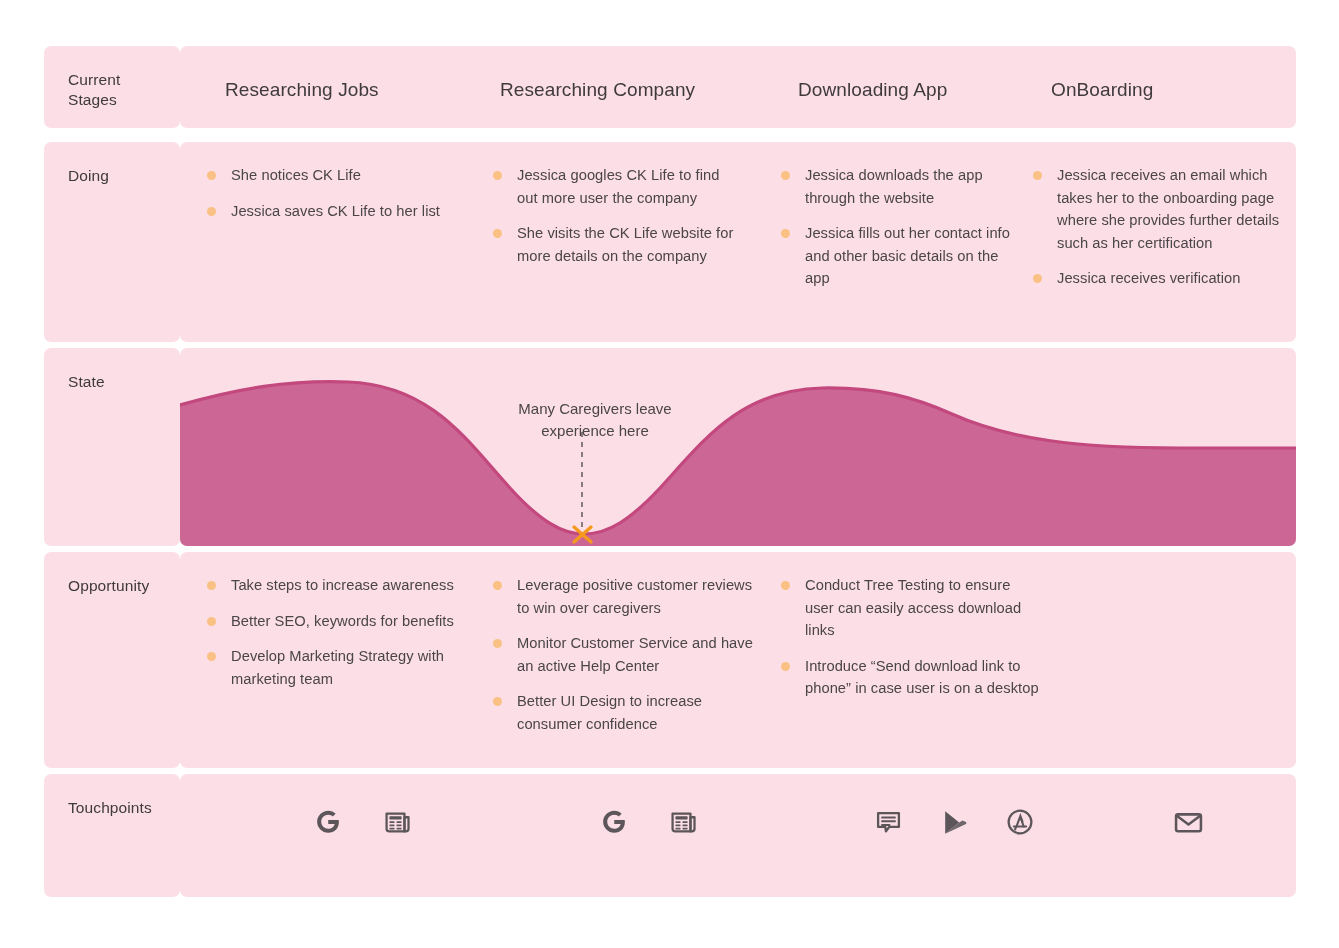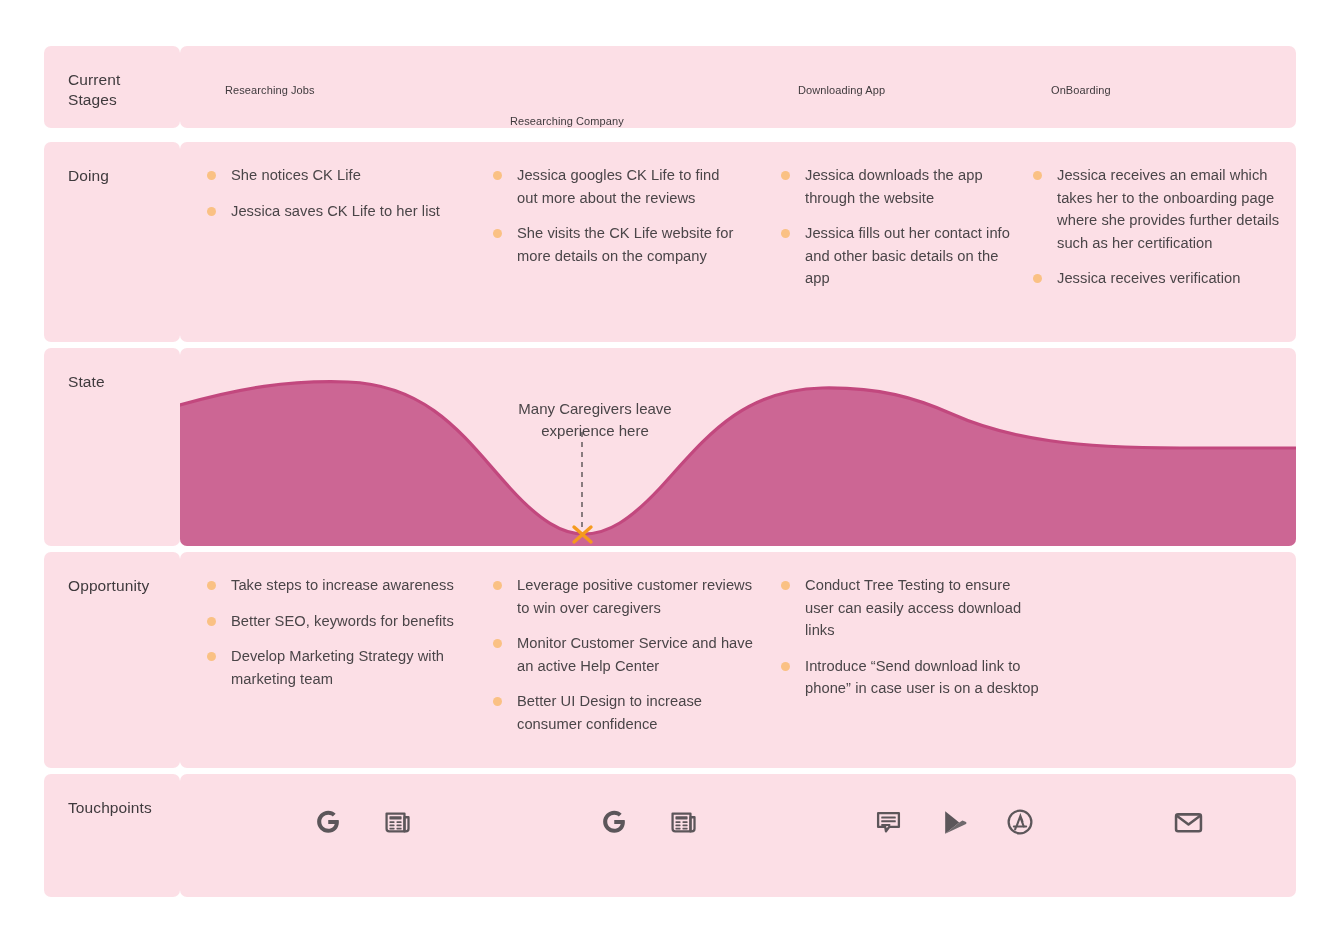--- a/index.html
+++ b/index.html
@@ -49,27 +49,27 @@
   #row-touch    { top: 728px; height: 123px; }
 
   
   .stage-headers {
     position: absolute;
     inset: 0;
   }
   .stage-title {
     position: absolute;
     top: 34px;
-    font-size: 11px;
+    font-size: 19px;
     line-height: 20px;
     color: #3f3a3d;
     letter-spacing: 0.1px;
   }
   .stage-title.s0 { left: 45px; }
-  .stage-title.s1 { left: 330px; margin-top: 31px; }
+  .stage-title.s1 { left: 320px; }
   .stage-title.s2 { left: 618px; }
   .stage-title.s3 { left: 871px; }
 
   
   .cols {
     position: absolute;
     inset: 0;
   }
   .col {
     position: absolute;
@@ -180,21 +180,21 @@
     <div class="panel label-cell" style="top:96px;height:200px;">
       <div class="row-label">Doing</div>
     </div>
     <div class="panel content-cell" style="top:96px;height:200px;">
       <div class="cols">
         <div class="col c0">
           <div class="bullet-item">She notices CK Life</div>
           <div class="bullet-item">Jessica saves CK Life to her list</div>
         </div>
         <div class="col c1">
-          <div class="bullet-item">Jessica googles CK Life to find out more about the reviews</div>
+          <div class="bullet-item">Jessica googles CK Life to find out more user the company</div>
           <div class="bullet-item">She visits the CK Life website for more details on the company</div>
         </div>
         <div class="col c2">
           <div class="bullet-item">Jessica downloads the app through the website</div>
           <div class="bullet-item">Jessica fills out her contact info and other basic details on the app</div>
         </div>
         <div class="col c3">
           <div class="bullet-item">Jessica receives an email which takes her to the onboarding page where she provides further details such as her certification</div>
           <div class="bullet-item">Jessica receives verification</div>
         </div>

